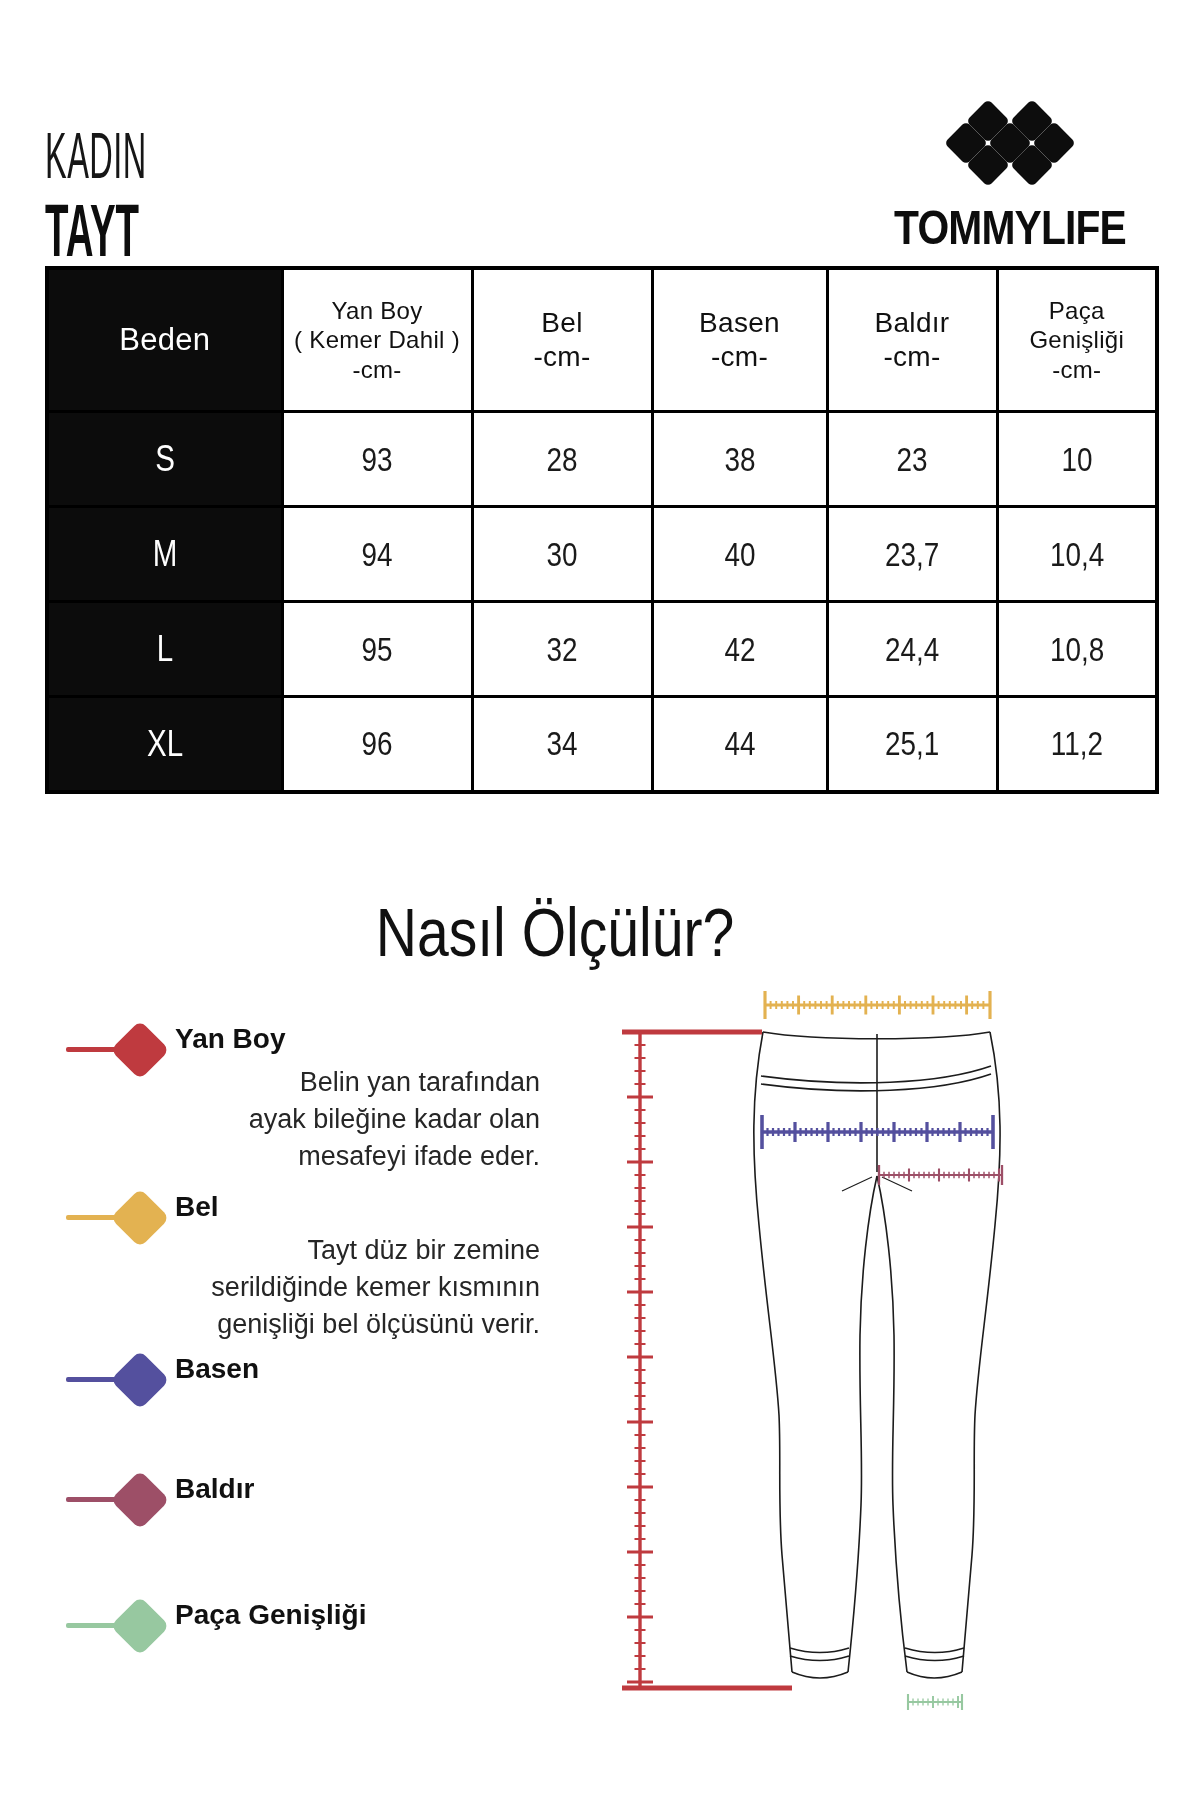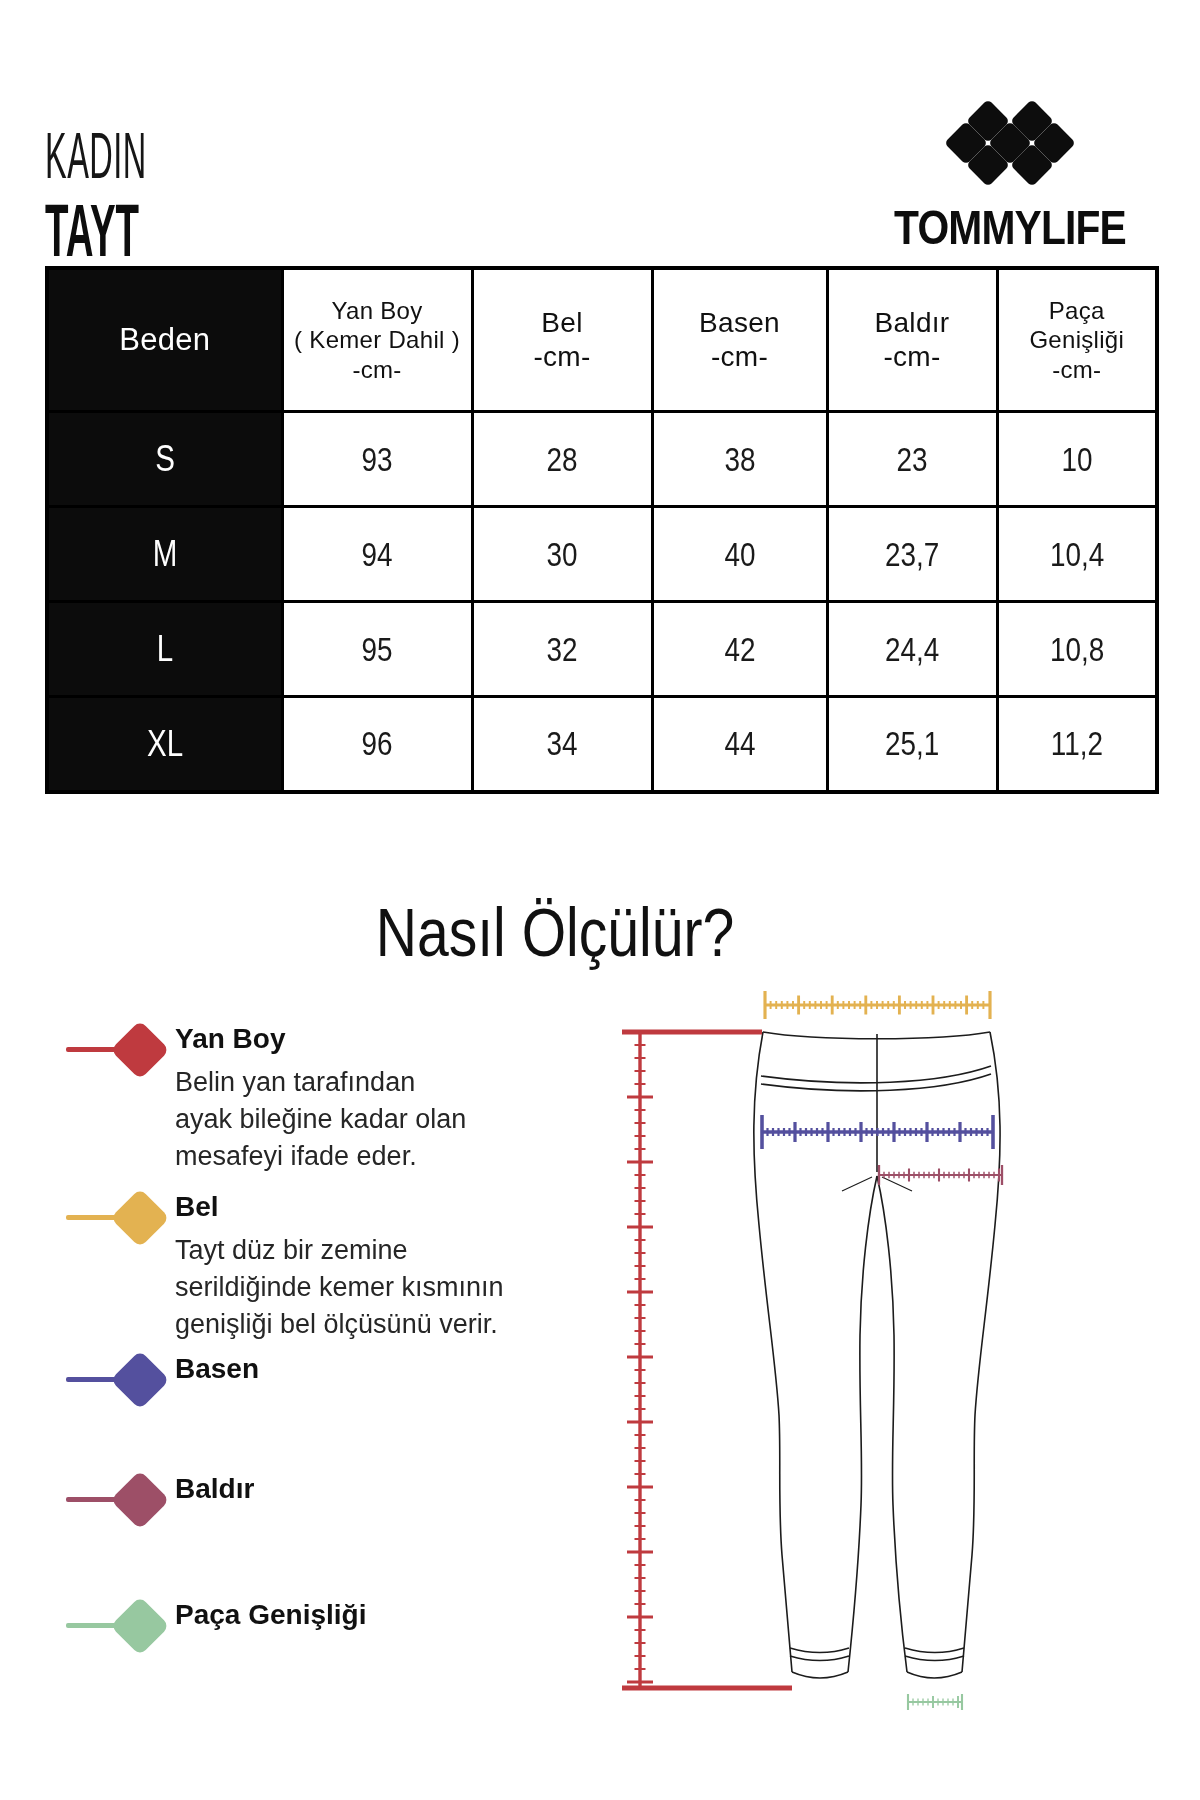--- a/index.html
+++ b/index.html
@@ -33,21 +33,21 @@
   
   #measure-title{left:45px;top:893px;width:1020px;text-align:center;font-size:68px;font-weight:400;
                  transform:scaleX(0.84);transform-origin:center top;color:#111;white-space:nowrap;}
 
   .legend-item{position:absolute;left:60px;width:480px;}
   .legend-marker{position:absolute;left:0;top:0;width:115px;height:48px;}
   .legend-line{position:absolute;left:6px;top:25px;width:58px;height:5px;background:var(--c);border-radius:2px;}
   .legend-diamond{position:absolute;left:59px;top:7px;width:42px;height:42px;background:var(--c);
                   border-radius:8px;transform:rotate(45deg);}
   .legend-title{margin:0 0 0 115px;font-size:28px;font-weight:700;line-height:34px;color:#111;}
-  .legend-desc{margin:8px 0 0 115px;font-size:27px;line-height:37px;color:#262626;white-space:pre-line;}
+  .legend-desc{margin:8px 0 0 115px;font-size:27px;line-height:37px;color:#262626;white-space:pre-line;text-align:right;}
 
   
   #drawing{left:600px;top:980px;}
   .ruler path{stroke:var(--c);fill:none;}
   .sketch path{fill:none;stroke:#1c1c1c;}
 </style>
 </head>
 <body>
 
 <div id="canvas">

